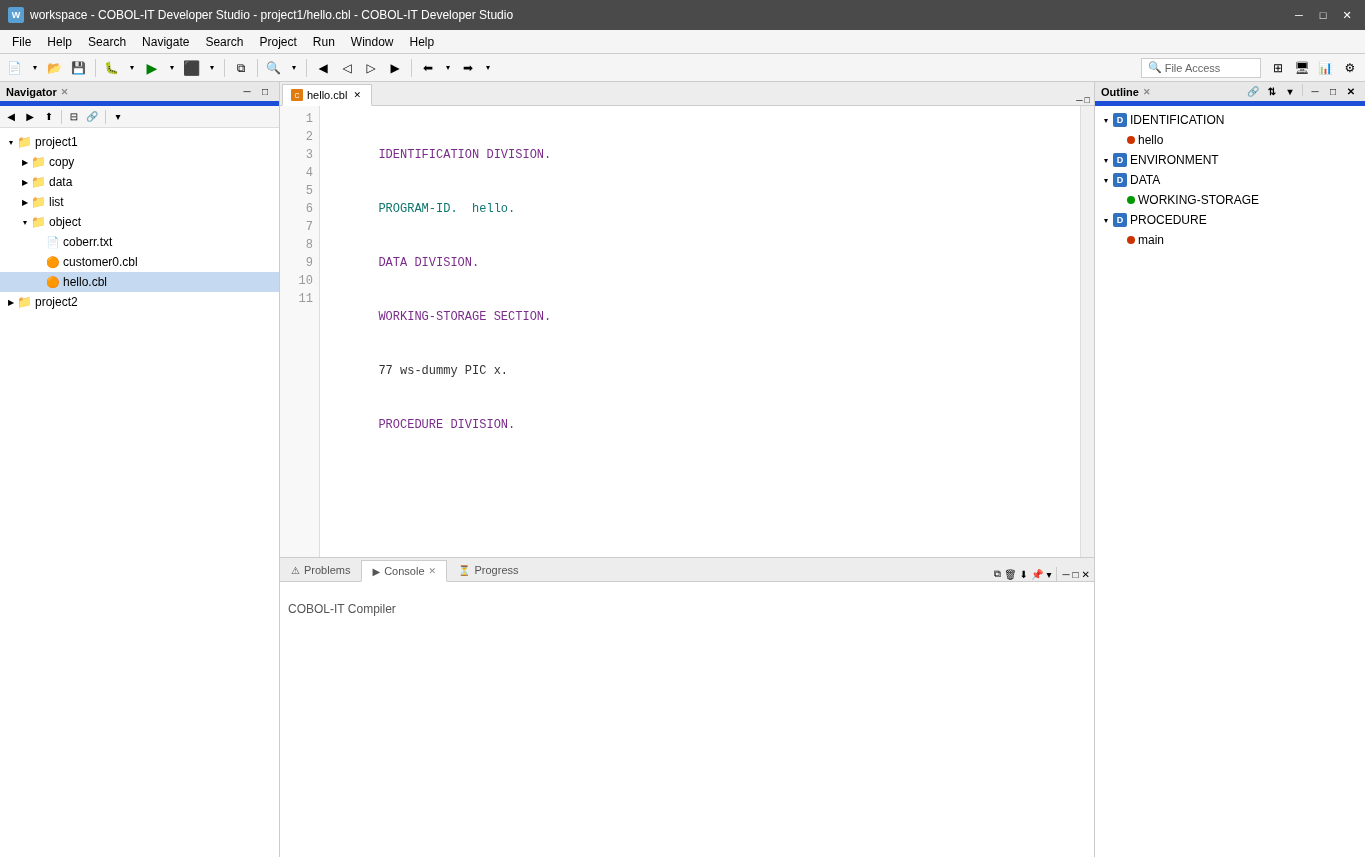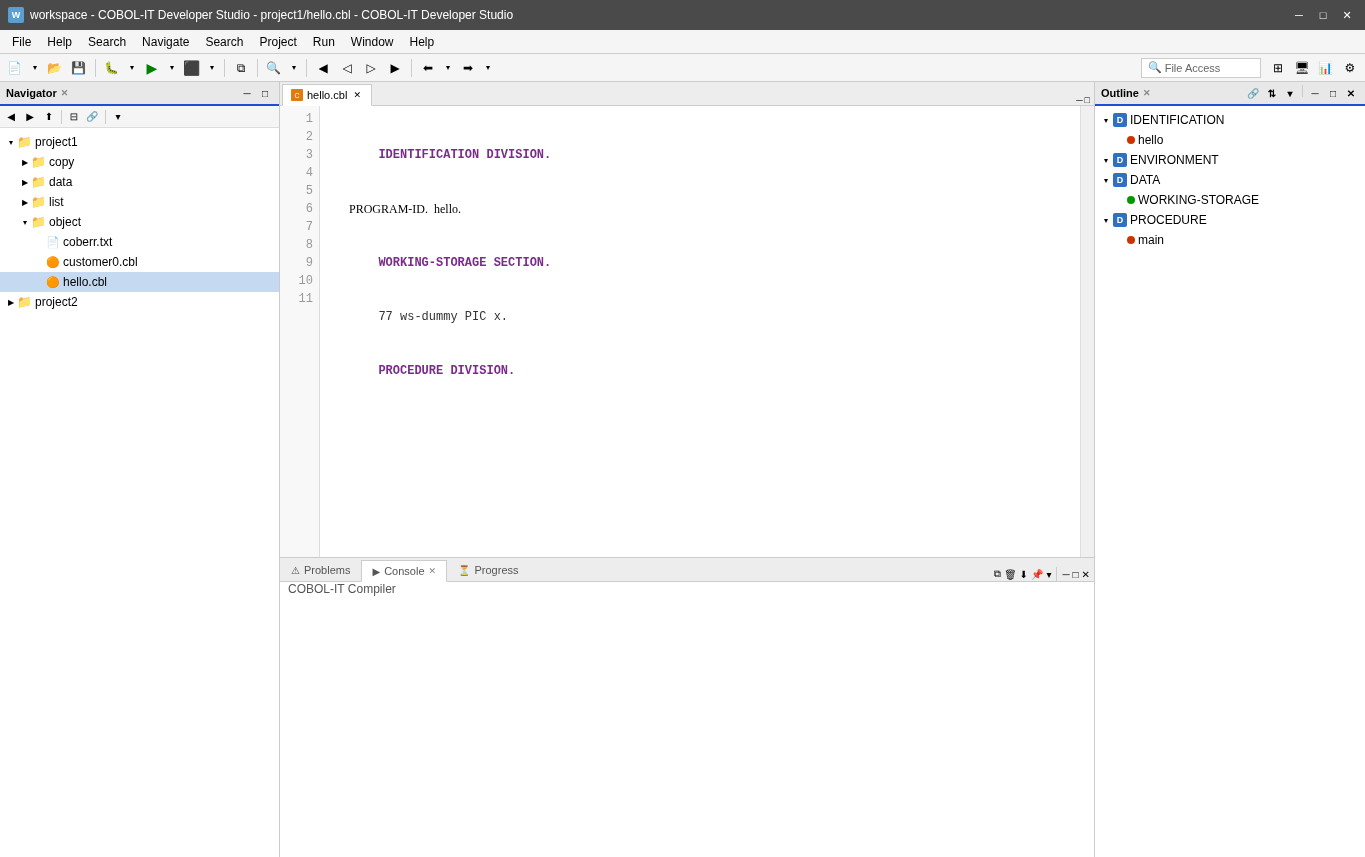--- a/index.html
+++ b/index.html
@@ -128,21 +128,21 @@
     #navigator {
       width: 280px;
       min-width: 280px;
       background: white;
       border-right: 1px solid #ccc;
       display: flex;
       flex-direction: column;
     }
     .panel-header {
       background: #e8e8e8;
-      border-bottom: 2px solid #1d4ed8;
+      border-bottom: 5px solid #1d4ed8;
       height: 24px;
       display: flex;
       align-items: center;
       padding: 0 6px;
       gap: 4px;
       font-size: 11px;
       font-weight: bold;
     }
     .panel-header-actions {
       margin-left: auto;
@@ -313,22 +313,22 @@
       line-height: 18px;
       padding: 4px 8px;
       overflow: auto;
       white-space: pre;
     }
     .code-line {
       height: 18px;
       display: flex;
       align-items: center;
     }
-    .kw-division { color: #7B2C8B; font-weight: bold; }
-    .kw-keyword { color: #000000; font-family: Liberation Serif, serif; }
+    .kw-division { color: #7B2C8B; font-weight: normal; }
+    .kw-keyword { color: #0f766e; }
     .kw-normal { color: #333; }
 
     
     #editor-scrollbar {
       width: 14px;
       background: #f0f0f0;
       border-left: 1px solid #ddd;
     }
 
     
@@ -367,21 +367,21 @@
     }
     .bottom-tab-controls {
       margin-left: auto;
       display: flex;
       align-items: center;
       padding: 0 4px;
       gap: 3px;
     }
     #bottom-content {
       flex: 1;
-      padding: 0 8px;
+      padding: 20px 8px;
       font-size: 12px;
       overflow: auto;
     }
 
     
     #outline-panel {
       width: 270px;
       min-width: 270px;
       background: white;
       display: flex;
@@ -614,20 +614,21 @@
           <div class="line-number">6</div>
           <div class="line-number">7</div>
           <div class="line-number">8</div>
           <div class="line-number">9</div>
           <div class="line-number">10</div>
           <div class="line-number">11</div>
         </div>
         <div id="editor-content">
           <div class="code-line"><span class="kw-division">       IDENTIFICATION DIVISION.</span></div>
           <div class="code-line"><span class="kw-keyword">       PROGRAM-ID.  hello.</span></div>
+          <div class="code-line"><span class="kw-division">       DATA DIVISION.</span></div>
           <div class="code-line"><span class="kw-division">       WORKING-STORAGE SECTION.</span></div>
           <div class="code-line"><span class="kw-normal">       77 ws-dummy PIC x.</span></div>
           <div class="code-line"><span class="kw-division">       PROCEDURE DIVISION.</span></div>
           
           
           
         </div>
         <div id="editor-scrollbar"></div>
       </div>
     </div>

